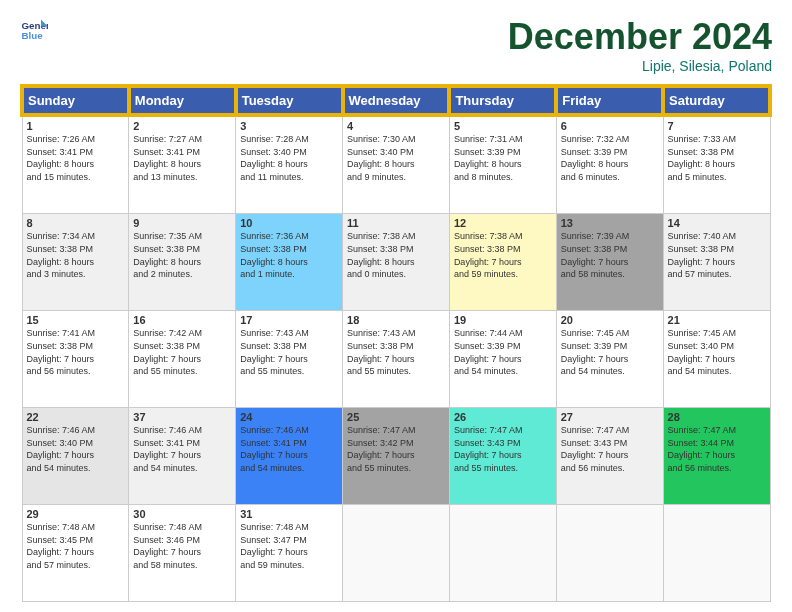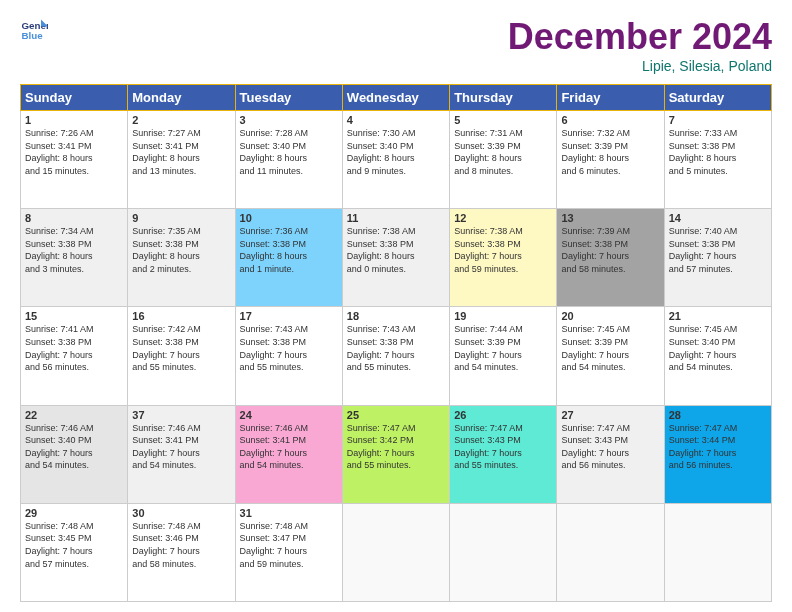--- a/index.html
+++ b/index.html
@@ -39,41 +39,41 @@
       width: 28px;
       height: 28px;
       margin-right: 2px;
     }
     .title-block {
       text-align: right;
     }
     .month-title {
       font-size: 36px;
       font-weight: bold;
-      color: #701a75;
+      color: #14532d;
     }
     .subtitle {
       font-size: 14px;
       color: #0f766e;
     }
     .calendar {
       flex: 1;
       border: 1px solid #ccc;
       border-collapse: collapse;
       width: 100%;
       table-layout: fixed;
     }
     .calendar th {
       background: #3a5dae;
       color: #fff;
       font-size: 13px;
       font-weight: bold;
       padding: 5px 4px;
       text-align: left;
-      border: 1px solid #eab308;
+      border: 4px solid #eab308;
     }
     .calendar td {
       border: 1px solid #ccc;
       vertical-align: top;
       padding: 3px 4px;
       font-size: 9.5px;
       color: #333;
       background: #fff;
     }
     .calendar tr:nth-child(even) td {
@@ -222,37 +222,37 @@
         </tr>
         <tr>
           <td style="background: #e5e5e5;">
             <span class="day-num">22</span>
             <div class="day-info">Sunrise: 7:46 AM<br>Sunset: 3:40 PM<br>Daylight: 7 hours<br>and 54 minutes.</div>
           </td>
           <td style="background: rgb(240, 240, 240);">
             <span class="day-num">37</span>
             <div class="day-info">Sunrise: 7:46 AM<br>Sunset: 3:41 PM<br>Daylight: 7 hours<br>and 54 minutes.</div>
           </td>
-          <td style="background: #f9a8d4;">
+          <td style="background: #3b82f6;">
             <span class="day-num">24</span>
             <div class="day-info">Sunrise: 7:46 AM<br>Sunset: 3:41 PM<br>Daylight: 7 hours<br>and 54 minutes.</div>
           </td>
-          <td style="background: #bef264;">
+          <td style="background: #a3a3a3;">
             <span class="day-num">25</span>
             <div class="day-info">Sunrise: 7:47 AM<br>Sunset: 3:42 PM<br>Daylight: 7 hours<br>and 55 minutes.</div>
           </td>
           <td style="background: #5eead4;">
             <span class="day-num">26</span>
             <div class="day-info">Sunrise: 7:47 AM<br>Sunset: 3:43 PM<br>Daylight: 7 hours<br>and 55 minutes.</div>
           </td>
           <td style="background: rgb(240, 240, 240);">
             <span class="day-num">27</span>
             <div class="day-info">Sunrise: 7:47 AM<br>Sunset: 3:43 PM<br>Daylight: 7 hours<br>and 56 minutes.</div>
           </td>
-          <td style="background: #0ea5e9;">
+          <td style="background: #22c55e;">
             <span class="day-num">28</span>
             <div class="day-info">Sunrise: 7:47 AM<br>Sunset: 3:44 PM<br>Daylight: 7 hours<br>and 56 minutes.</div>
           </td>
         </tr>
         <tr>
           <td>
             <span class="day-num">29</span>
             <div class="day-info">Sunrise: 7:48 AM<br>Sunset: 3:45 PM<br>Daylight: 7 hours<br>and 57 minutes.</div>
           </td>
           <td>

